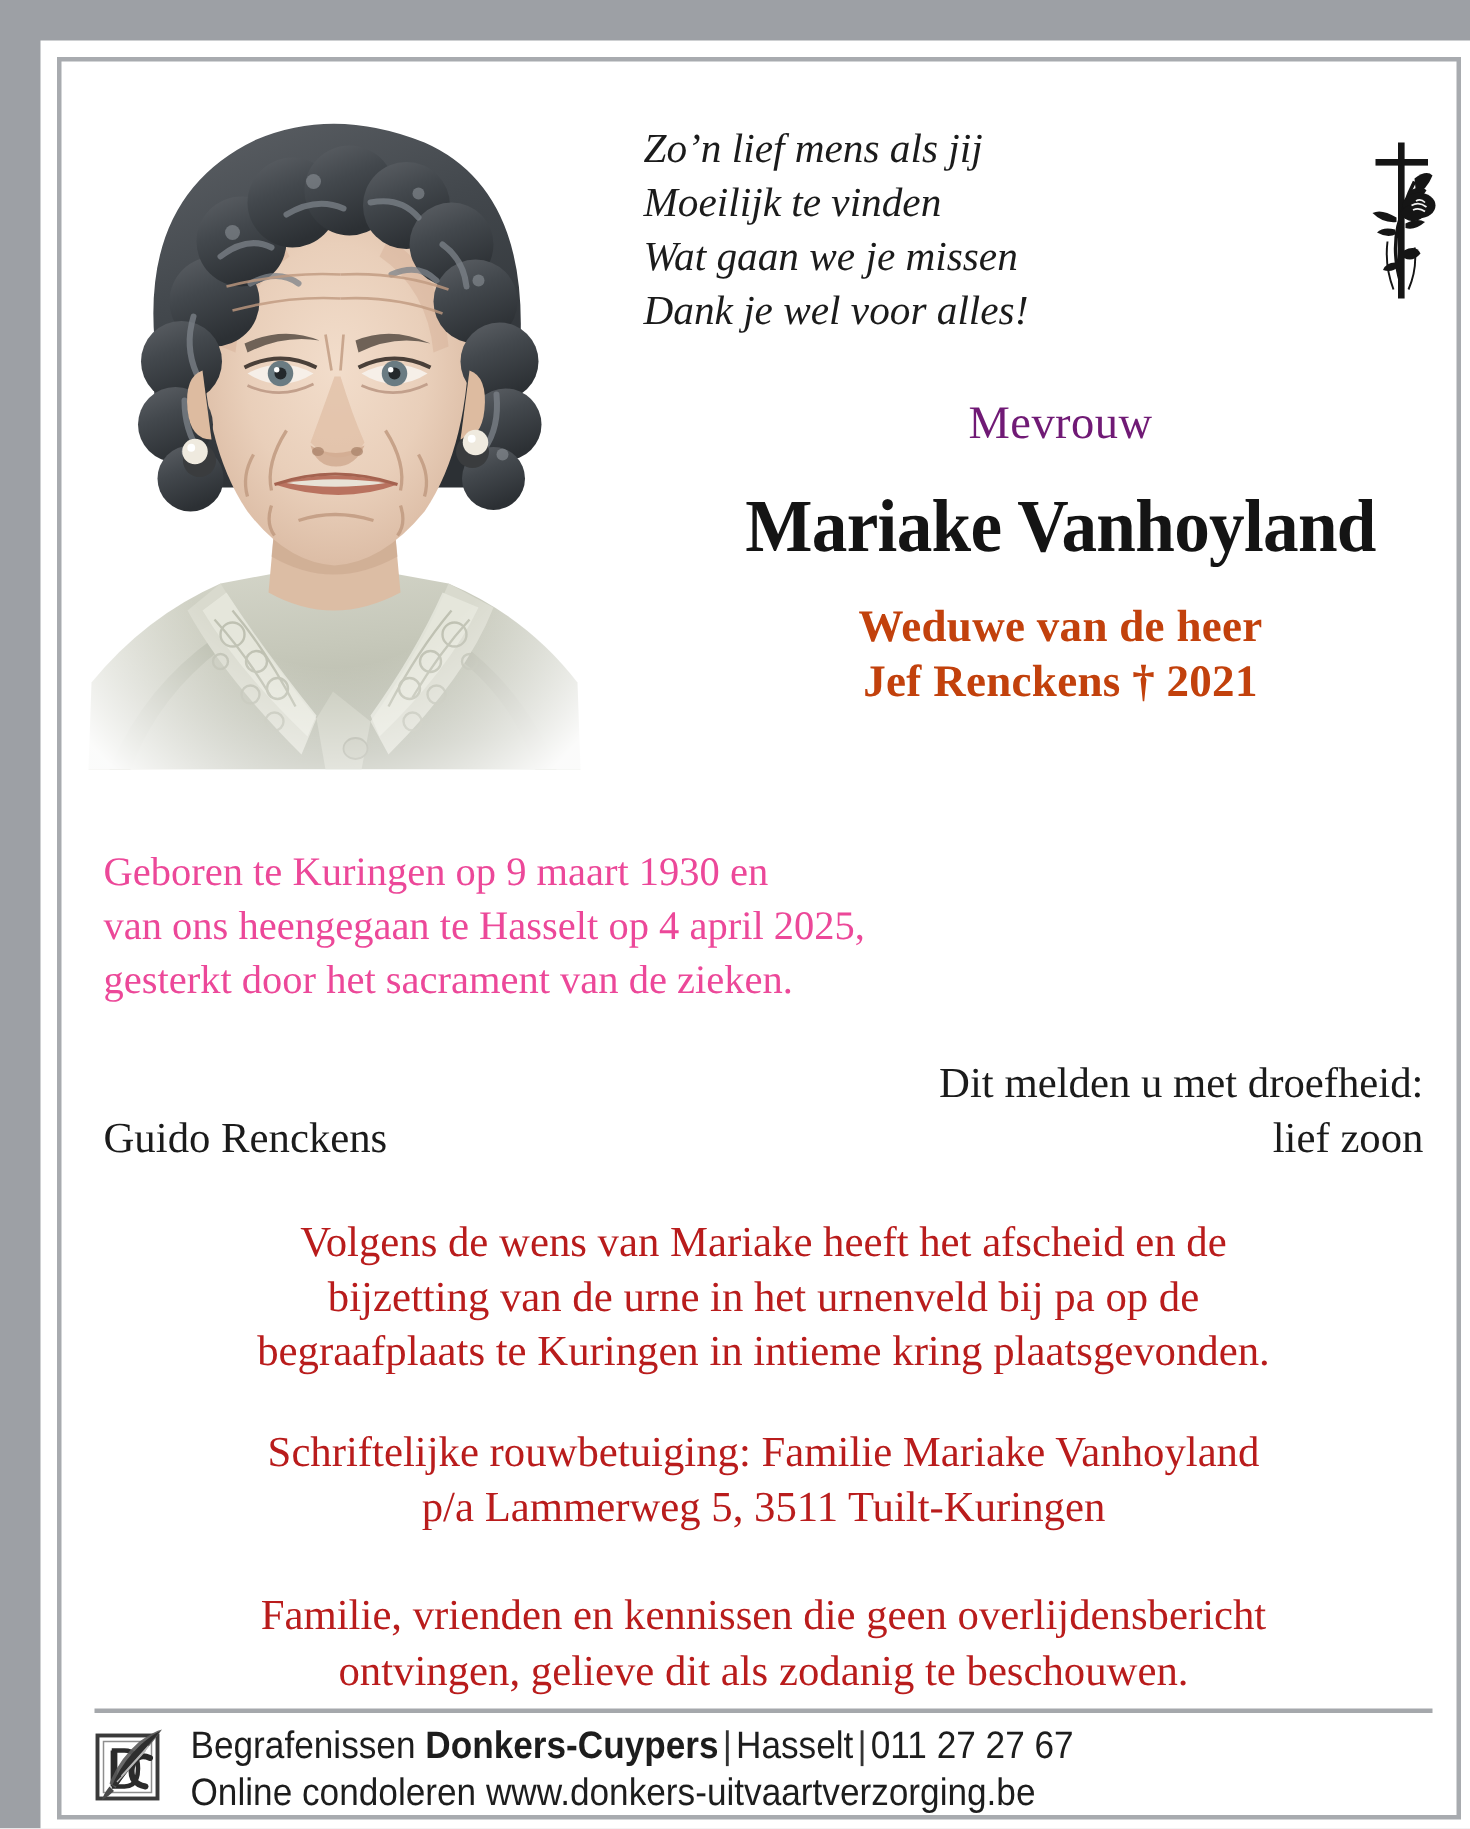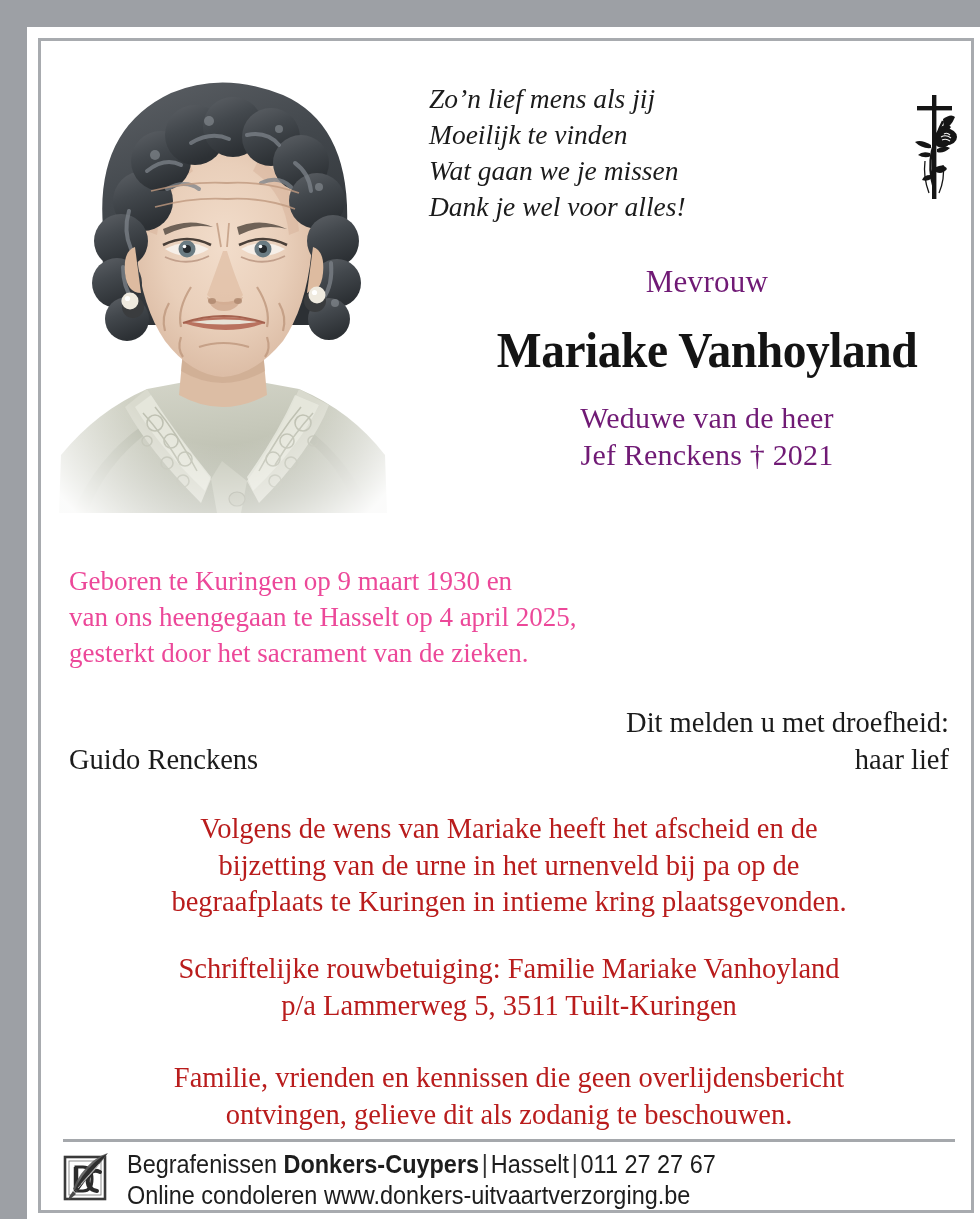--- a/index.html
+++ b/index.html
@@ -96,23 +96,23 @@
     font-size: 50px;
     line-height: 58px;
     letter-spacing: -0.5px;
     color: #141414;
     transform: scaleX(0.95);
     transform-origin: center;
   }
   #widow {
     margin-top: 20px;
     font-size: 30px;
-    font-weight: normal;
+    font-weight: bold;
     line-height: 37px;
-    color: #701a75;
+    color: #c2410c;
     letter-spacing: 0.2px;
   }
 
   
   #dates {
     position: absolute;
     left: 28px;
     top: 522px;
     width: 880px;
     text-align: left;
@@ -415,21 +415,21 @@
       </div>
 
       <div id="dates">Geboren te Kuringen op 9 maart 1930 en
 van ons heengegaan te Hasselt op 4 april 2025,
 gesterkt door het sacrament van de zieken.</div>
 
       <div id="announce">
         <div id="announce-lead">Dit melden u met droefheid:</div>
         <div id="announce-row">
           <span>Guido Renckens</span>
-          <span>haar lief</span>
+          <span>lief zoon</span>
         </div>
       </div>
 
       <div id="para-ceremony" class="para">Volgens de wens van Mariake heeft het afscheid en de
 bijzetting van de urne in het urnenveld bij pa op de
 begraafplaats te Kuringen in intieme kring plaatsgevonden.</div>
       <div id="para-address" class="para">Schriftelijke rouwbetuiging: Familie Mariake Vanhoyland
 p/a Lammerweg 5, 3511 Tuilt-Kuringen</div>
       <div id="para-notice" class="para">Familie, vrienden en kennissen die geen overlijdensbericht
 ontvingen, gelieve dit als zodanig te beschouwen.</div>

